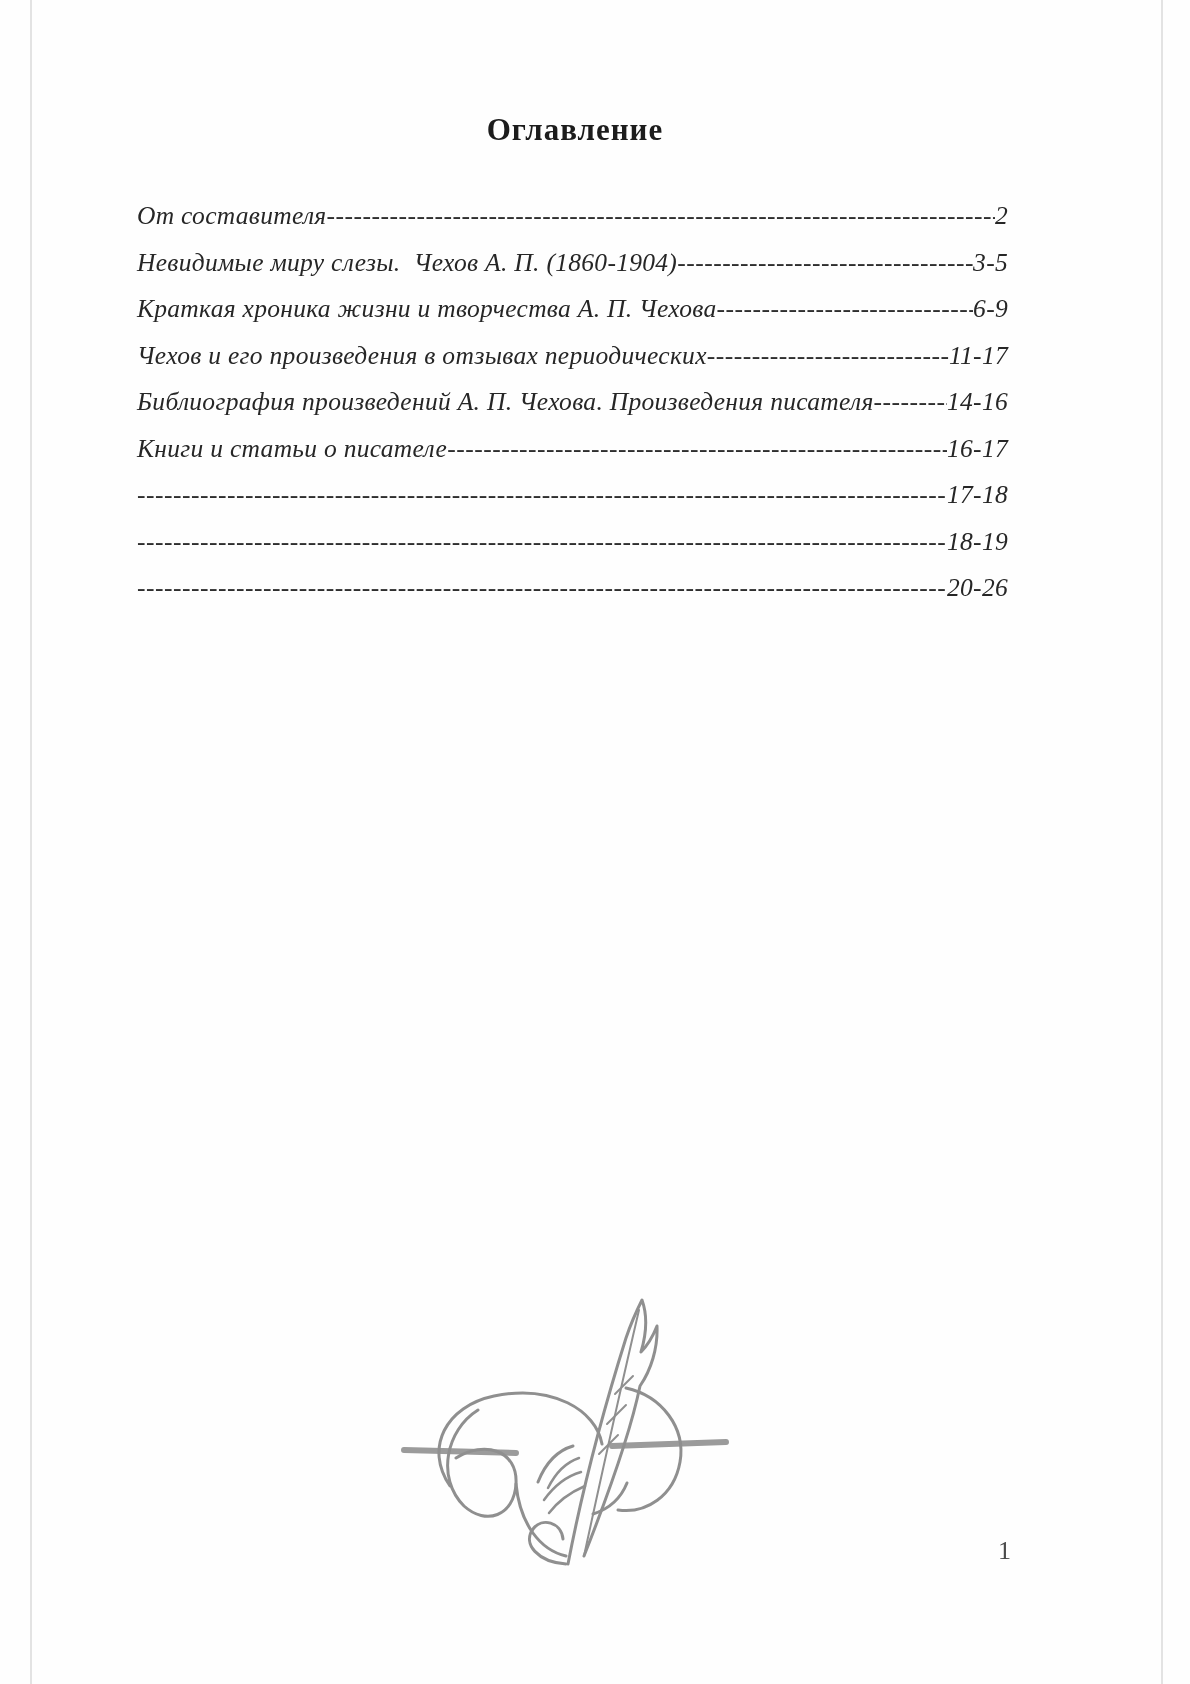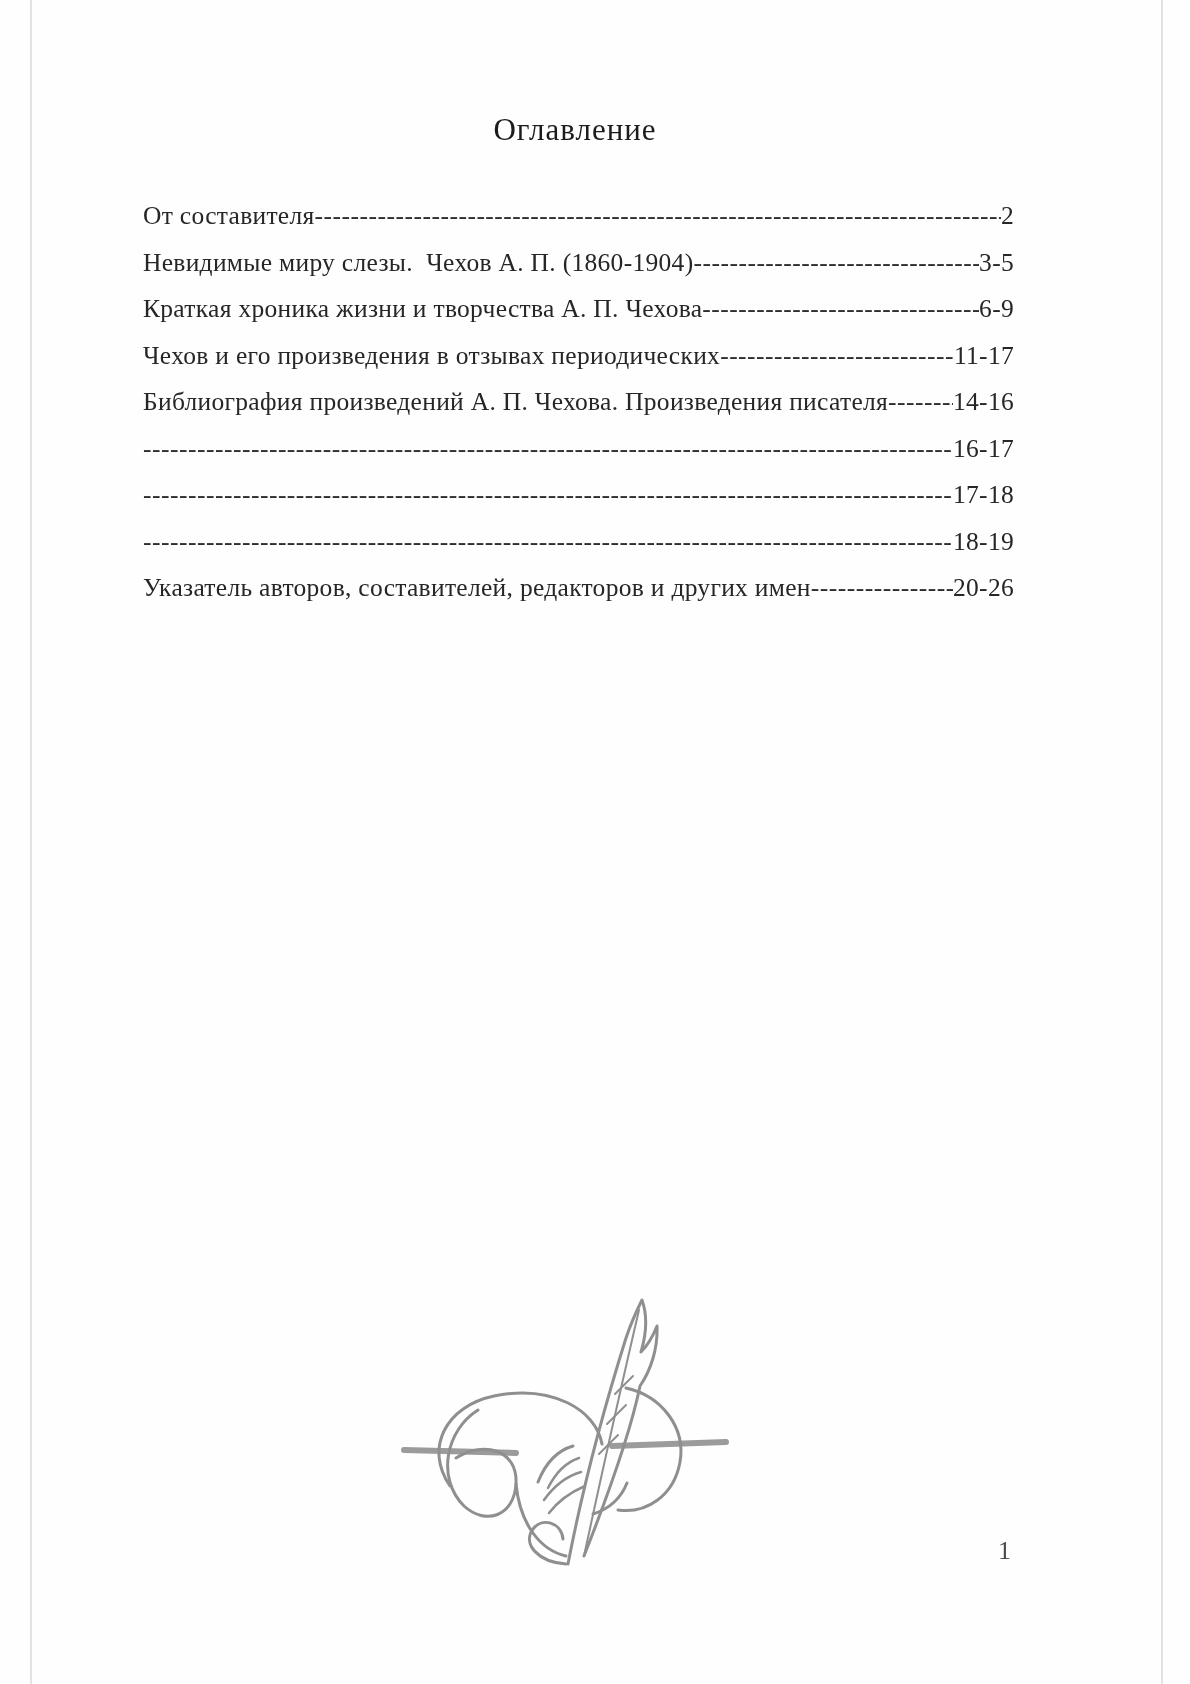--- a/index.html
+++ b/index.html
@@ -14,27 +14,27 @@
   .scan-edge {
     position: absolute; top: 0; bottom: 0; width: 2px;
     background: #dcdcdc; opacity: .8;
   }
   .scan-edge.left  { left: 30px; }
   .scan-edge.right { left: 1161px; }
   .doc-title {
     position: absolute;
     top: 112px; left: 0; width: 1150px;
     text-align: center;
-    font-size: 31px; font-weight: normal;
+    font-size: 31px; font-weight: bold;
     letter-spacing: 1px;
     color: #1c1c1c;
   }
   .toc {
     position: absolute;
-    top: 201px; left: 143px; width: 871px;
+    top: 201px; left: 137px; width: 871px; font-style: italic;
   }
   .toc-row {
     display: flex;
     align-items: baseline;
     height: 46.5px;
     font-size: 25.5px;
     letter-spacing: 0.3px;
     color: #262626;
   }
   .toc-row .entry-title { white-space: pre; flex: 0 0 auto; }
@@ -86,33 +86,33 @@
     <span class="entry-title">Чехов и его произведения в отзывах периодических</span>
       <span class="leader">--------------------------------------------------------------------------------------------------------------------------------------------------------------------------------------------------------------------------------------------------------------------</span>
       <span class="entry-pages">11-17</span>
   </div>
   <div class="toc-row">
     <span class="entry-title">Библиография произведений А. П. Чехова. Произведения писателя</span>
       <span class="leader">--------------------------------------------------------------------------------------------------------------------------------------------------------------------------------------------------------------------------------------------------------------------</span>
       <span class="entry-pages">14-16</span>
   </div>
   <div class="toc-row">
+    <span class="entry-title">Книги и статьи о писателе</span>
       <span class="leader">--------------------------------------------------------------------------------------------------------------------------------------------------------------------------------------------------------------------------------------------------------------------</span>
       <span class="entry-pages">16-17</span>
   </div>
   <div class="toc-row">
       <span class="leader">--------------------------------------------------------------------------------------------------------------------------------------------------------------------------------------------------------------------------------------------------------------------</span>
       <span class="entry-pages">17-18</span>
   </div>
   <div class="toc-row">
       <span class="leader">--------------------------------------------------------------------------------------------------------------------------------------------------------------------------------------------------------------------------------------------------------------------</span>
       <span class="entry-pages">18-19</span>
   </div>
   <div class="toc-row">
-    <span class="entry-title">Указатель авторов, составителей, редакторов и других имен</span>
       <span class="leader">--------------------------------------------------------------------------------------------------------------------------------------------------------------------------------------------------------------------------------------------------------------------</span>
       <span class="entry-pages">20-26</span>
   </div>
 </div>
 
 <div class="artwork">
   <svg viewBox="0 0 362 296" width="362" height="296">
     <g fill="none" stroke="#8f8f8f" stroke-width="3" stroke-linecap="round" stroke-linejoin="round">
 
       <path d="M16 178 L128 181" stroke-width="6" stroke="#9b9b9b"></path>

